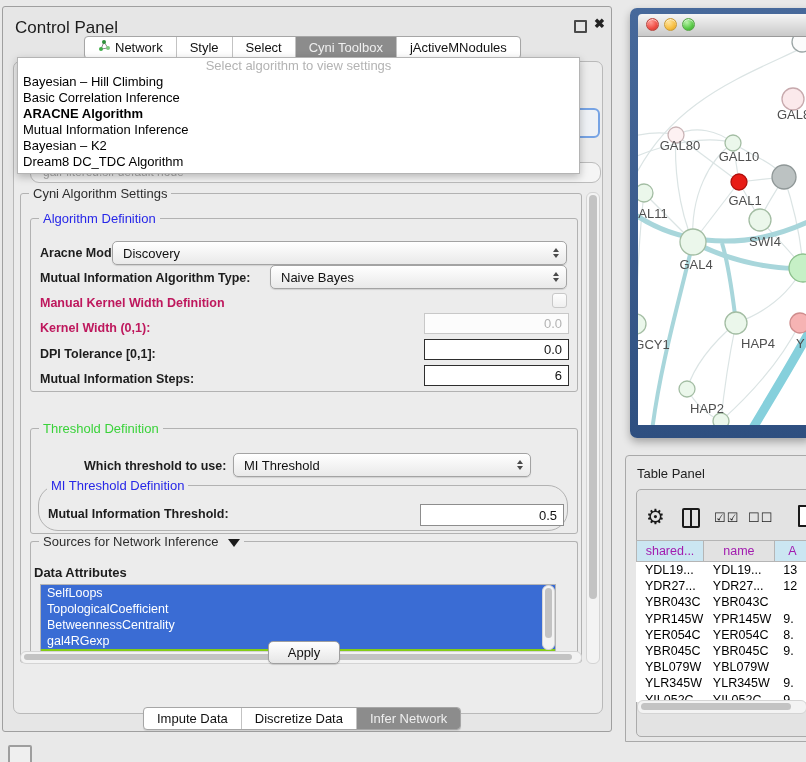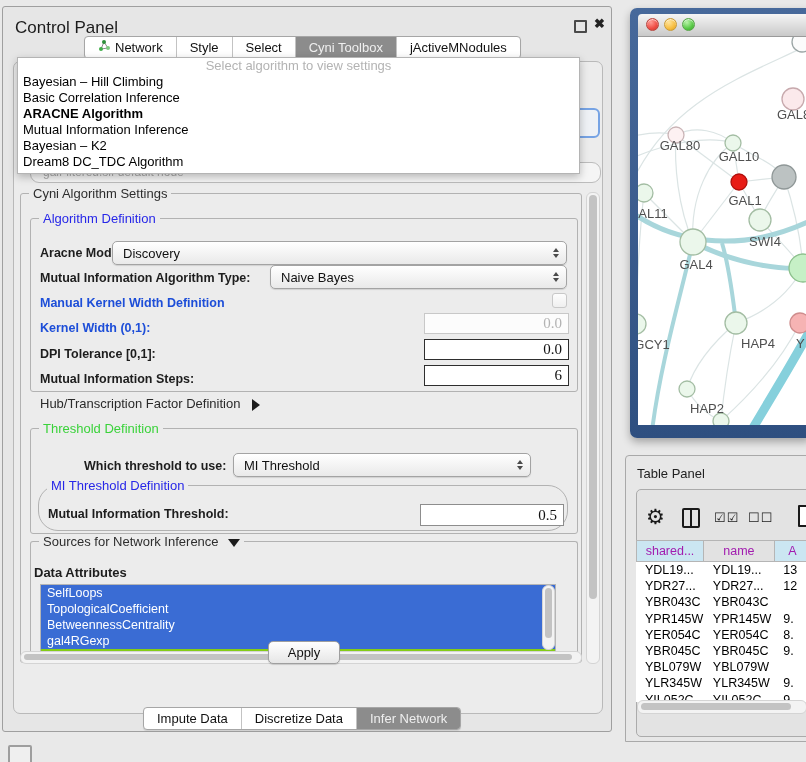--- a/index.html
+++ b/index.html
@@ -34,30 +34,30 @@
   .sliver-field{left:30px;top:162px;width:557px;height:19px;border:1px solid #bcbcbc;border-radius:9px;background:#f5f5f5;z-index:10;
                 font-size:12px;color:#ababab;line-height:19px;padding-left:12px;overflow:hidden;}
 
   
   .group{border:1px solid #b2b2b2;border-radius:3px;}
   .gtitle{position:absolute;top:-8px;left:8px;background:#ececec;padding:0 4px;font-size:13px;color:#2e2e2e;white-space:nowrap;}
   .gtitle.blue{color:#2727e8;}
   .gtitle.green{color:#3ad23a;}
 
   .lbl{font-size:12.5px;font-weight:bold;color:#1d1d1d;white-space:nowrap;}
-  .lbl.dis{color:#1d4ed8;}
+  .lbl.dis{color:#be185d;}
   .plain{font-size:13px;color:#2a2a2a;white-space:nowrap;}
 
   .combo{background:linear-gradient(#ffffff,#e9e9e9);border:1px solid #a3a3a3;border-radius:5px;
          font-size:13px;color:#111;display:flex;align-items:center;padding-left:10px;box-shadow:0 1px 1px rgba(0,0,0,.12);}
   .combo .arrows{position:absolute;right:7px;top:50%;transform:translateY(-50%);display:flex;flex-direction:column;gap:2px;}
   .tri-up{width:0;height:0;border-left:3.5px solid transparent;border-right:3.5px solid transparent;border-bottom:4.5px solid #4a4a4a;}
   .tri-dn{width:0;height:0;border-left:3.5px solid transparent;border-right:3.5px solid transparent;border-top:4.5px solid #4a4a4a;}
 
-  .nfield{background:#fff;border:1px solid #2e2e2e;font-size:15px;color:#111;display:flex;align-items:center;justify-content:flex-end;padding:0 6px;font-family:Liberation Serif, serif;}
+  .nfield{background:#fff;border:1px solid #2e2e2e;font-size:13px;color:#111;display:flex;align-items:center;justify-content:flex-end;padding:0 6px;}
   .nfield.light{border-color:#c8c8c8;color:#b3b3b3;background:#fcfcfc;}
   .nfield.mid{border-color:#8d8d8d;}
 
   .checkbox{width:13px;height:13px;border:1px solid #c8c8c8;border-radius:3px;background:linear-gradient(#fdfdfd,#efefef);}
 
   .disc-tri{display:inline-block;width:0;height:0;vertical-align:middle;}
   .tri-right{border-top:6px solid transparent;border-bottom:6px solid transparent;border-left:8px solid #1c1c1c;}
   .tri-down{border-left:6px solid transparent;border-right:6px solid transparent;border-top:8px solid #1c1c1c;}
 
   .listbox{background:#84cc16;border:1px solid #b5b5b5;overflow:hidden;}
@@ -192,24 +192,20 @@
 
   <div class="abs lbl dis" style="left:40px;top:321px;">Kernel Width (0,1):</div>
   <div class="abs nfield light" style="left:424px;top:313px;width:131px;height:19px;">0.0</div>
 
   <div class="abs lbl" style="left:40px;top:347px;">DPI Tolerance [0,1]:</div>
   <div class="abs nfield" style="left:424px;top:339px;width:131px;height:19px;">0.0</div>
 
   <div class="abs lbl" style="left:40px;top:372px;">Mutual Information Steps:</div>
   <div class="abs nfield" style="left:424px;top:365px;width:131px;height:19px;">6</div>
 
-  <div class="abs plain" style="left:40px;top:396px;">
-    <span>Hub/Transcription Factor Definition</span>
-    <span class="disc-tri tri-right" style="margin-left:8px;"></span>
-  </div>
 
   <div class="abs group" style="left:30px;top:428px;width:546px;height:104px;">
     <span class="gtitle green">Threshold Definition</span>
   </div>
   <div class="abs lbl" style="left:84px;top:459px;">Which threshold to use:</div>
   <div class="abs combo" style="left:233px;top:453px;width:286px;height:22px;">
     <span>MI Threshold</span>
     <span class="arrows">
         <span class="tri-up"></span>
         <span class="tri-dn"></span>

